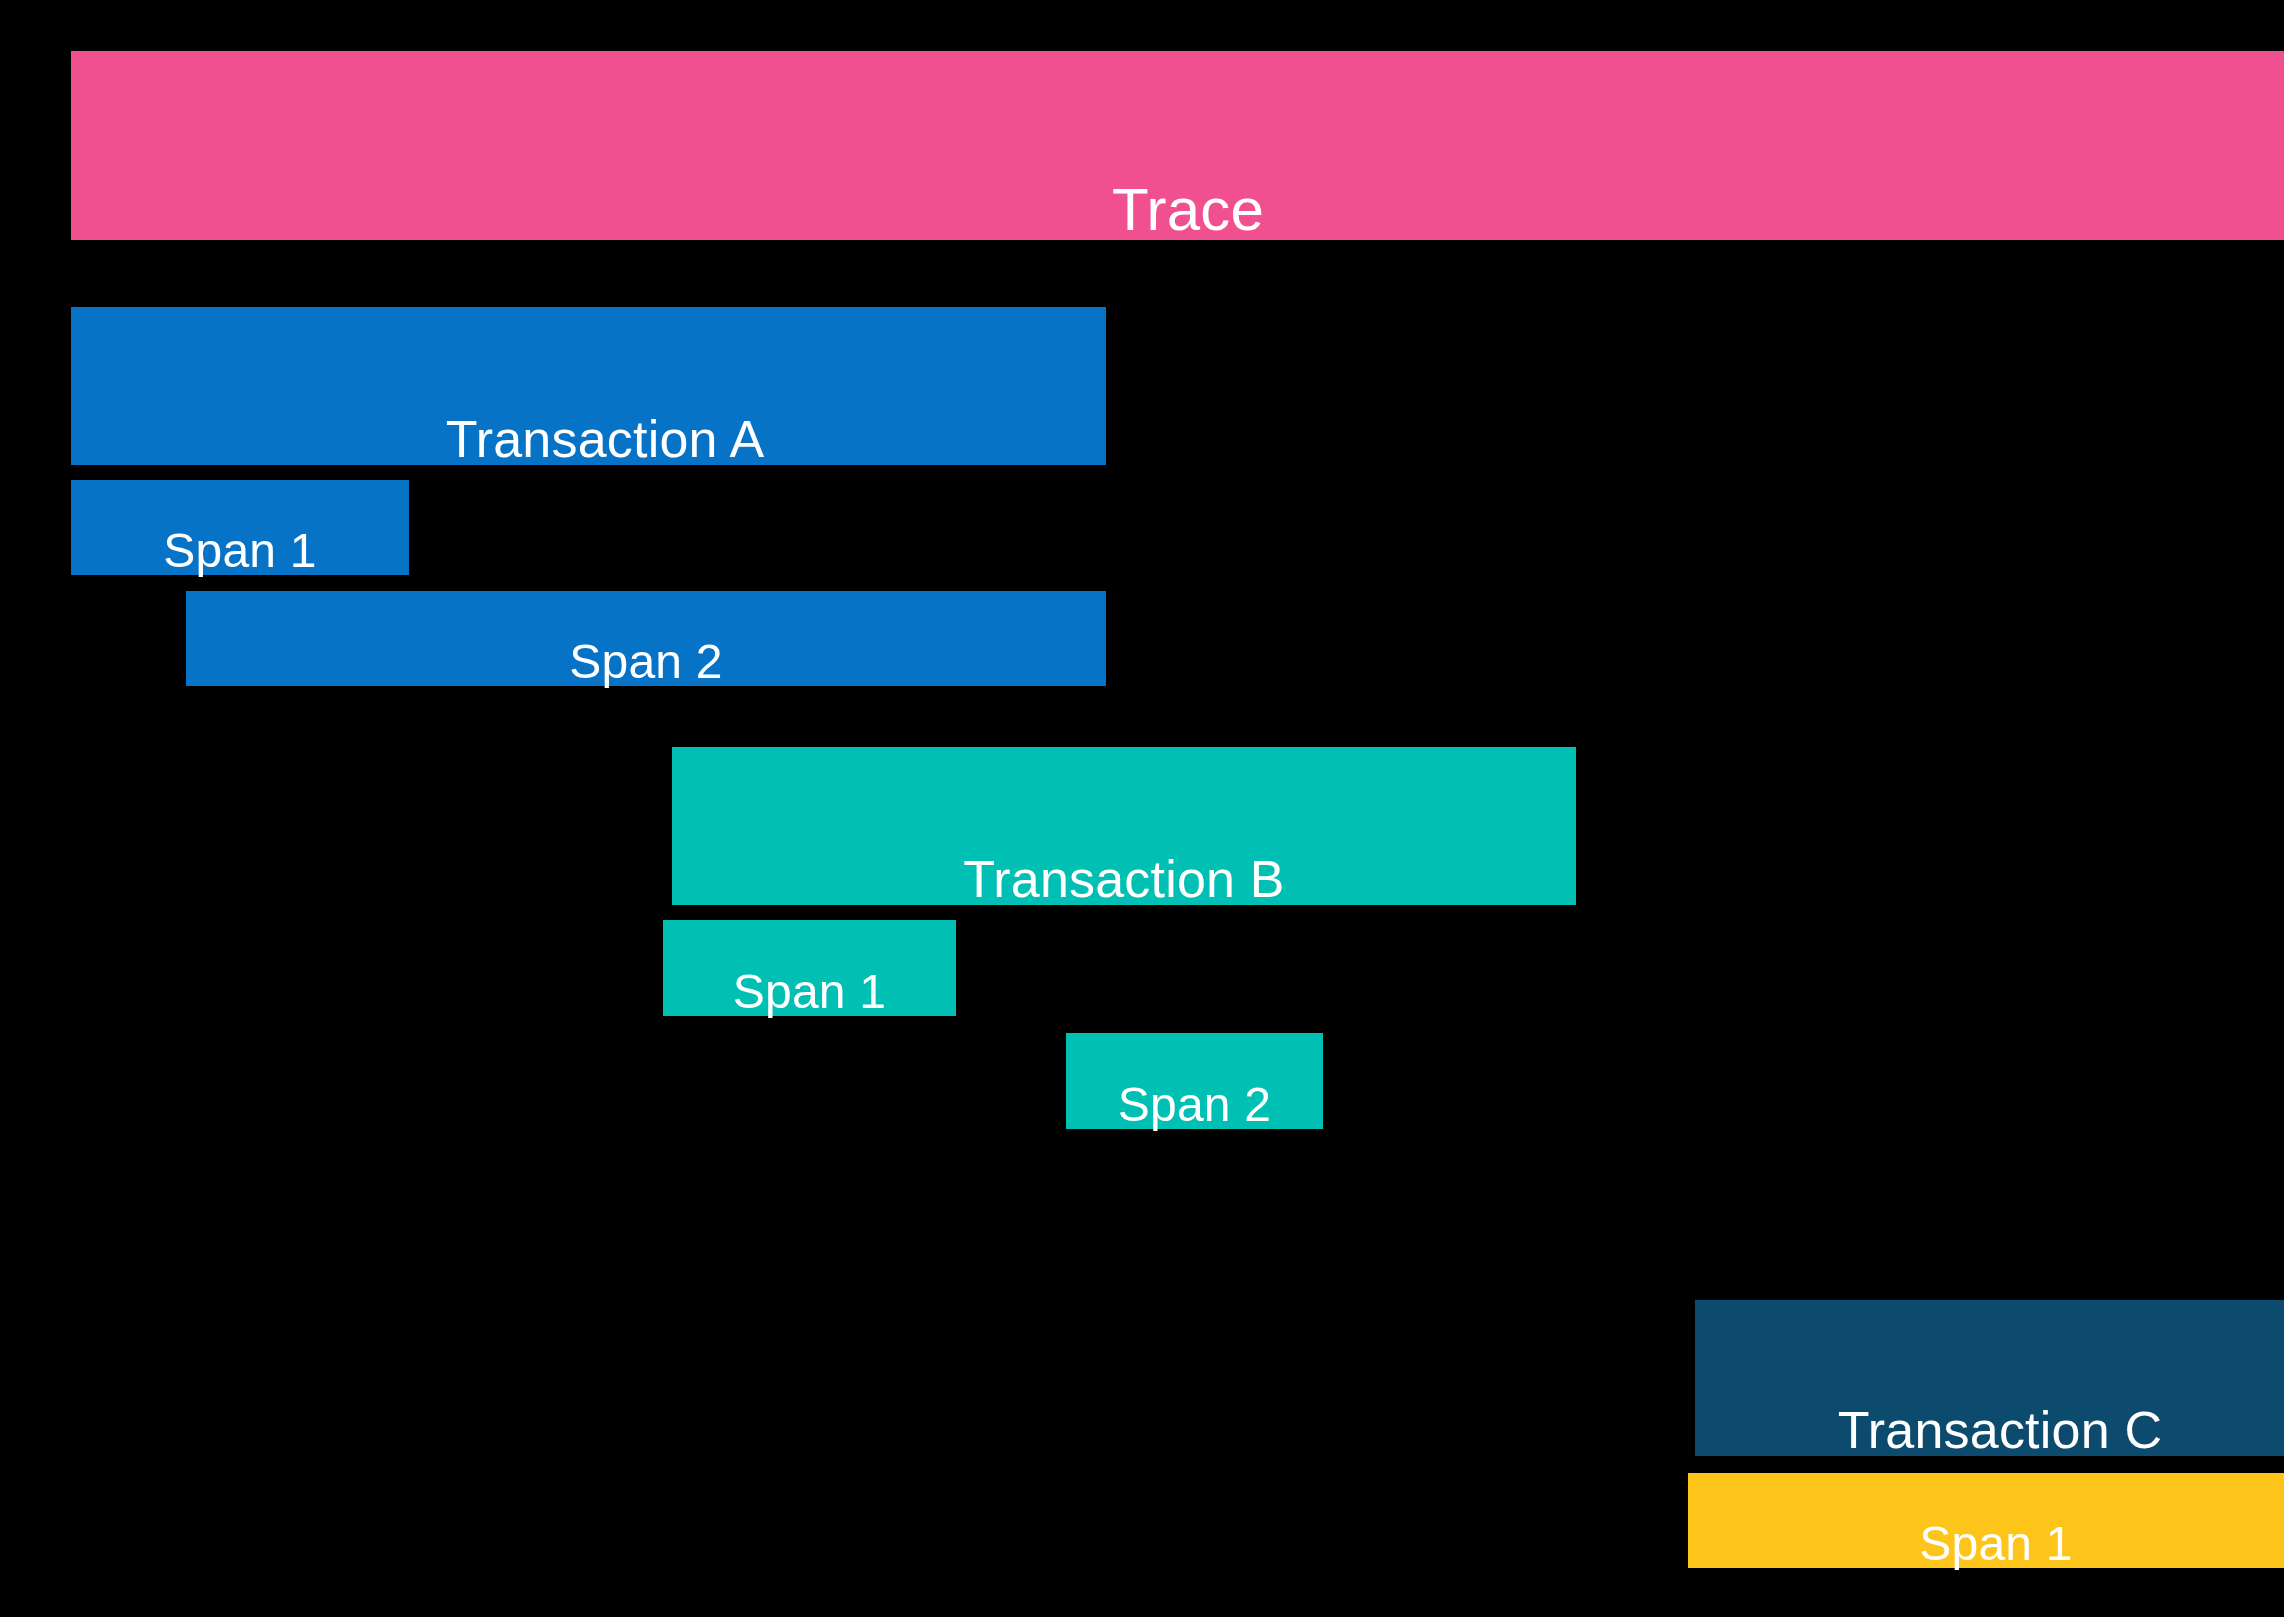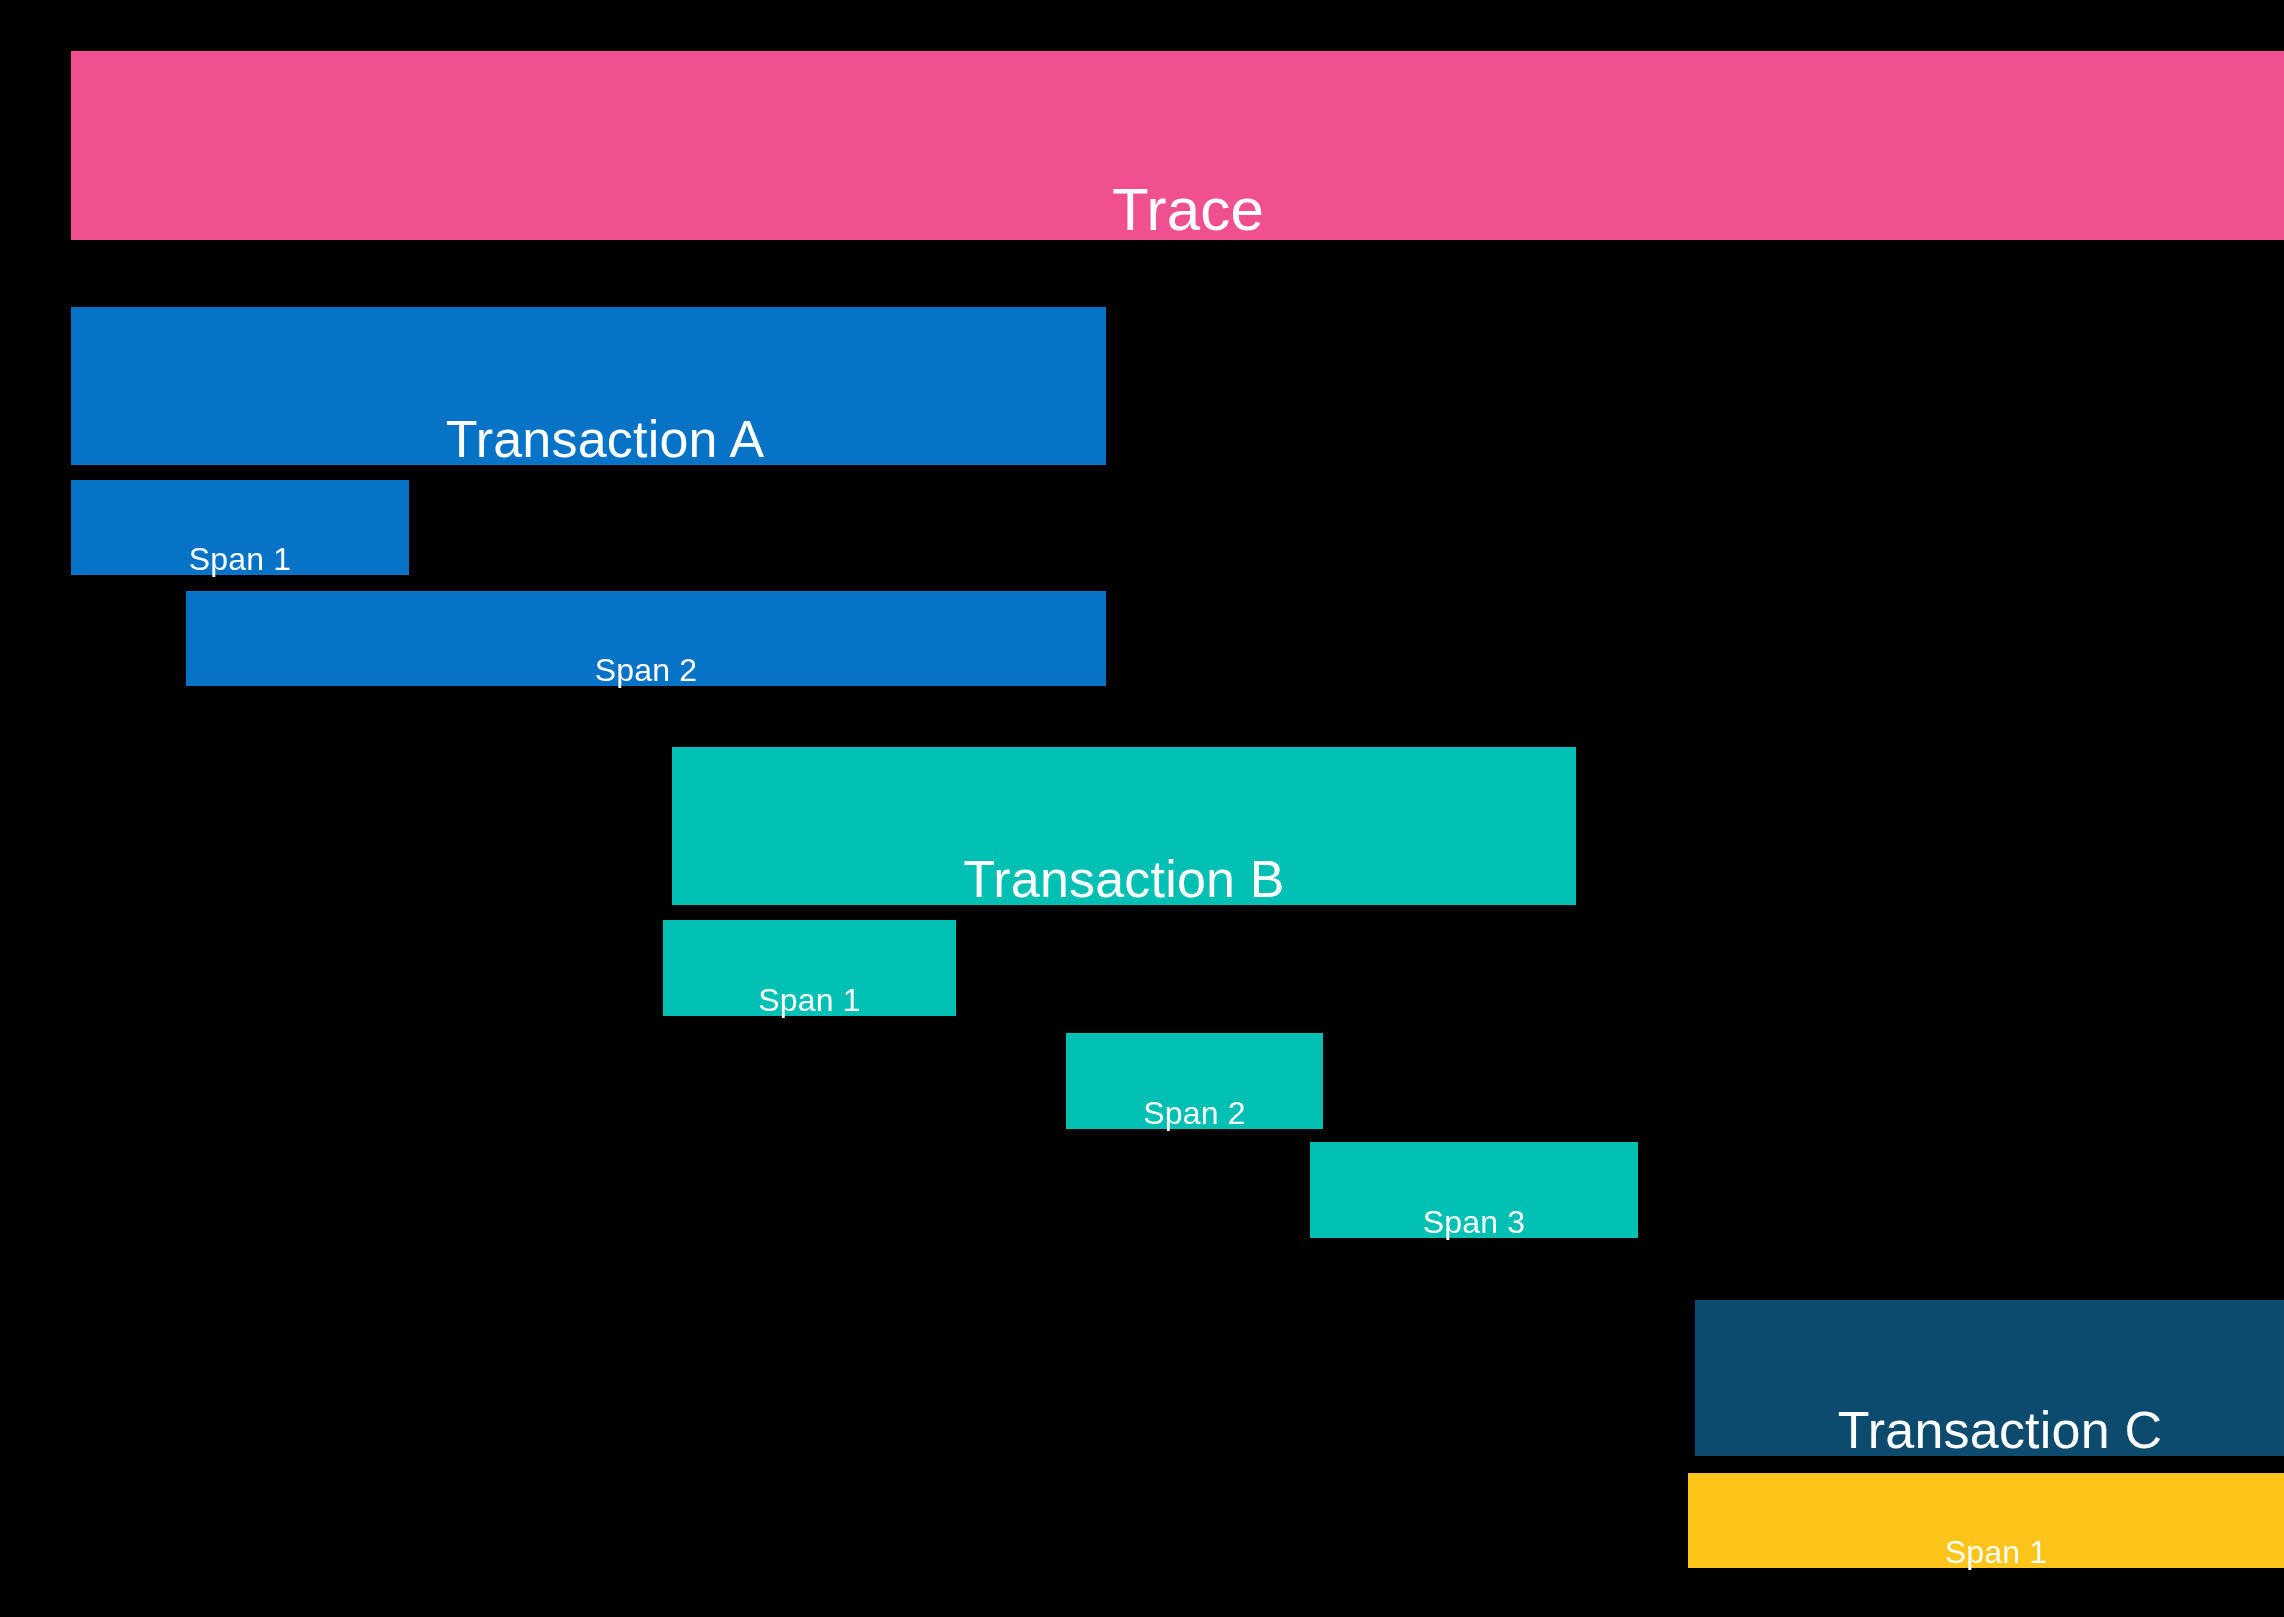--- a/index.html
+++ b/index.html
@@ -28,21 +28,21 @@
     margin-left: 44px;
   }
   .bar-label {
     color: #ffffff;
     font-weight: 400;
     letter-spacing: 0.2px;
   }
   
   .lvl-trace .bar-label      { font-size: 60px; }
   .lvl-transaction .bar-label{ font-size: 52px; }
-  .lvl-span .bar-label       { font-size: 32px; }
+  .lvl-span .bar-label       { font-size: 48px; }
 </style>
 </head>
 <body>
 
 <div id="canvas">
     <div class="bar lvl-trace" style="left: 27px; top: 51px; width: 2234px; height: 189px; background: rgb(240, 80, 143);">
       <span class="bar-label">Trace</span>
     </div>
     <div class="bar lvl-transaction" style="left: 27px; top: 307px; width: 1035px; height: 158px; background: rgb(6, 115, 199); padding-left: 33px;">
       <span class="bar-label">Transaction A</span>
@@ -55,23 +55,20 @@
     </div>
     <div class="bar lvl-transaction" style="left: 628px; top: 747px; width: 904px; height: 158px; background: rgb(0, 191, 179);">
       <span class="bar-label">Transaction B</span>
     </div>
     <div class="bar lvl-span" style="left: 619px; top: 920px; width: 293px; height: 96px; background: rgb(0, 191, 179);">
       <span class="bar-label">Span 1</span>
     </div>
     <div class="bar lvl-span" style="left: 1022px; top: 1033px; width: 257px; height: 96px; background: rgb(0, 191, 179);">
       <span class="bar-label">Span 2</span>
     </div>
-    <div class="bar lvl-span" style="left: 1266px; top: 1142px; width: 328px; height: 96px; background: rgb(0, 191, 179);">
-      <span class="bar-label">Span 3</span>
-    </div>
     <div class="bar lvl-transaction" style="left: 1651px; top: 1300px; width: 610px; height: 156px; background: #0c4a6e;">
       <span class="bar-label">Transaction C</span>
     </div>
     <div class="bar lvl-span" style="left: 1644px; top: 1473px; width: 616px; height: 95px; background: rgb(253, 197, 26);">
       <span class="bar-label">Span 1</span>
     </div>
   </div>
 
 
 </body></html>

